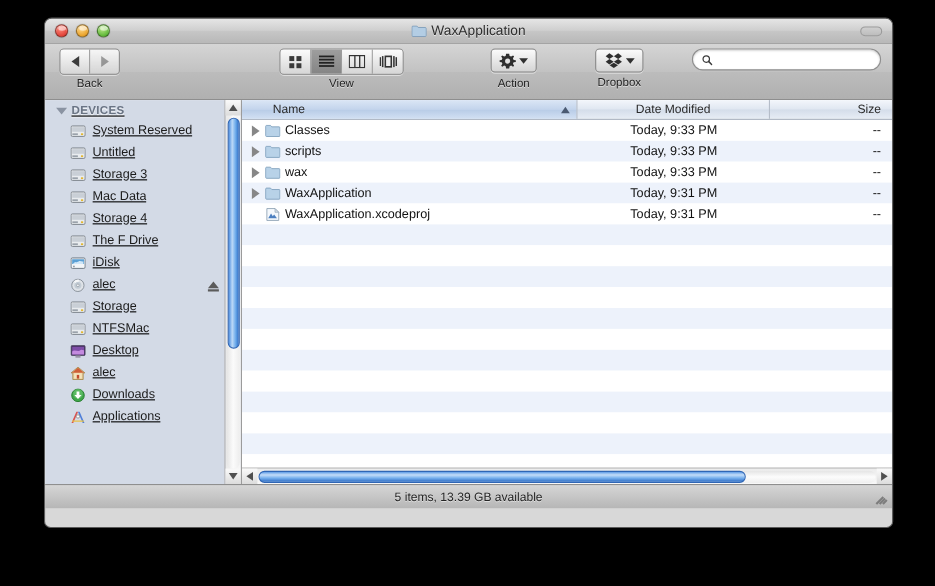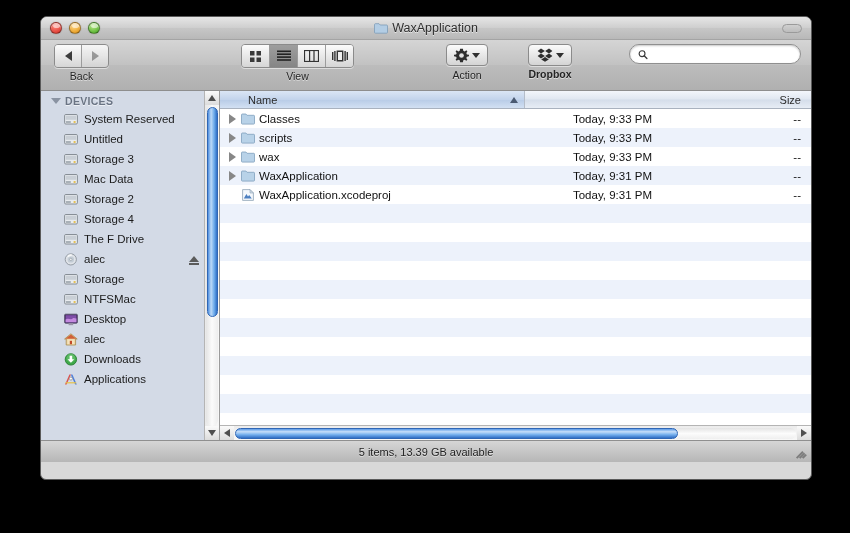--- a/index.html
+++ b/index.html
@@ -195,20 +195,21 @@
     background: #ffffff;
     position: relative;
   }
 
   #sidebar {
     width: 178px;
     background: #d3dae6;
     overflow: hidden;
     position: relative;
     flex: none;
+    text-decoration: underline;
   }
   .sb-section {
     font-size: 10.5px;
     font-weight: bold;
     color: #6a7484;
     letter-spacing: 0.3px;
     padding: 4px 0 2px 10px;
     display: flex;
     align-items: center;
     gap: 4px;
@@ -444,21 +445,21 @@
         <div>
             <span class="arrow-l"></span>
           </div>
         <div class="disabled">
             <span class="arrow-r"></span>
           </div>
       </div>
       <div class="tb-label">Back</div>
     </div>
 
-    <div class="tb-group" style="left:200px;">
+    <div class="tb-group" style="left:213px;">
       <div class="seg view-seg">
         <div>
           <svg width="13" height="13" viewBox="0 0 13 13">
             <rect x="1" y="1" width="4.5" height="4.5" fill="#3a3a3a"></rect>
             <rect x="7.5" y="1" width="4.5" height="4.5" fill="#3a3a3a"></rect>
             <rect x="1" y="7.5" width="4.5" height="4.5" fill="#3a3a3a"></rect>
             <rect x="7.5" y="7.5" width="4.5" height="4.5" fill="#3a3a3a"></rect>
           </svg>
         </div>
         <div class="selected">
@@ -495,21 +496,21 @@
       <div class="btn" style="width:42px;">
         <svg width="15" height="15" viewBox="0 0 16 16">
           <path d="M8 0.8 L9.5 0.8 L9.9 3 L11.4 3.7 L13.2 2.5 L14.3 3.6 L13.1 5.4 L13.8 6.9 L16 7.3 L16 8.8 L13.8 9.2 L13.1 10.7 L14.3 12.5 L13.2 13.6 L11.4 12.4 L9.9 13.1 L9.5 15.3 L8 15.3 L6.5 15.3 L6.1 13.1 L4.6 12.4 L2.8 13.6 L1.7 12.5 L2.9 10.7 L2.2 9.2 L0 8.8 L0 7.3 L2.2 6.9 L2.9 5.4 L1.7 3.6 L2.8 2.5 L4.6 3.7 L6.1 3 L6.5 0.8 Z" fill="#2e2e2e"></path>
           <circle cx="8" cy="8" r="2.5" fill="#e0e0e0"></circle>
         </svg>
         <span class="caret"></span>
       </div>
       <div class="tb-label">Action</div>
     </div>
 
-    <div class="tb-group" style="left:487px;font-weight:bold;">
+    <div class="tb-group" style="left:500px;">
       <div class="btn" style="width:44px;">
         <svg width="16" height="14" viewBox="0 0 16 14">
           <path d="M4 0.5 L0.6 3.1 L4 5.6 L7.9 3.1 Z" fill="#2e2e2e"></path>
           <path d="M12 0.5 L15.4 3.1 L12 5.6 L8.1 3.1 Z" fill="#2e2e2e"></path>
           <path d="M0.6 8.1 L4 5.6 L7.9 8.1 L4 10.6 Z" fill="#2e2e2e"></path>
           <path d="M15.4 8.1 L12 5.6 L8.1 8.1 L12 10.6 Z" fill="#2e2e2e"></path>
           <path d="M4.2 11.4 L8 9 L11.8 11.4 L8 13.8 Z" fill="#2e2e2e"></path>
         </svg>
         <span class="caret"></span>
       </div>
@@ -581,43 +582,43 @@
           </div>
           <div class="sb-item">
             <span class="ico">
               <svg width="14" height="13" viewBox="0 0 14 13">
                 <rect x="0.6" y="1.5" width="12.8" height="9.5" rx="1.2" fill="#e9ecef" stroke="#7d848c" stroke-width="0.9"></rect>
                 <rect x="1.6" y="2.6" width="10.8" height="4.2" fill="#c9cfd6"></rect>
                 <rect x="1.8" y="8.2" width="5" height="1.6" fill="#9aa2ab"></rect>
                 <rect x="9.6" y="8.2" width="2" height="1.6" fill="#e4b731"></rect>
               </svg>
             </span>
-            <span class="sb-name">Storage 2</span>
+            <span class="sb-name">Storage 4</span>
           </div>
           <div class="sb-item">
             <span class="ico">
               <svg width="14" height="13" viewBox="0 0 14 13">
                 <rect x="0.6" y="1.5" width="12.8" height="9.5" rx="1.2" fill="#e9ecef" stroke="#7d848c" stroke-width="0.9"></rect>
                 <rect x="1.6" y="2.6" width="10.8" height="4.2" fill="#c9cfd6"></rect>
                 <rect x="1.8" y="8.2" width="5" height="1.6" fill="#9aa2ab"></rect>
                 <rect x="9.6" y="8.2" width="2" height="1.6" fill="#e4b731"></rect>
               </svg>
             </span>
-            <span class="sb-name">Storage 4</span>
-          </div>
-          <div class="sb-item">
-            <span class="ico">
-              <svg width="14" height="13" viewBox="0 0 14 13">
-                <rect x="0.6" y="1.5" width="12.8" height="9.5" rx="1.2" fill="#e9ecef" stroke="#7d848c" stroke-width="0.9"></rect>
-                <rect x="1.6" y="2.6" width="10.8" height="4.2" fill="#c9cfd6"></rect>
-                <rect x="1.8" y="8.2" width="5" height="1.6" fill="#9aa2ab"></rect>
-                <rect x="9.6" y="8.2" width="2" height="1.6" fill="#e4b731"></rect>
-              </svg>
-            </span>
             <span class="sb-name">The F Drive</span>
+          </div>
+          <div class="sb-item">
+            <span class="ico">
+              <svg width="14" height="13" viewBox="0 0 14 13">
+                <rect x="0.6" y="1.5" width="12.8" height="9.5" rx="1.2" fill="#f2f5f8" stroke="#6f7a86" stroke-width="0.9"></rect>
+                <path d="M1.6 2.6 H12.4 V7 H1.6 Z" fill="#5a9fd4"></path>
+                <path d="M2.4 6.9 C4 4.6 6 6 7.4 4.8 C9 3.6 10.6 5.4 11.8 4.6 L11.8 7 L2.4 7 Z" fill="#cfe6f7"></path>
+                <circle cx="3.2" cy="9.2" r="0.8" fill="#8d959e"></circle>
+              </svg>
+            </span>
+            <span class="sb-name">iDisk</span>
           </div>
           <div class="sb-item">
             <span class="ico">
               <svg width="14" height="13" viewBox="0 0 14 13">
                 <circle cx="6.8" cy="6.4" r="5.6" fill="#dfe3e8" stroke="#8b939c" stroke-width="0.9"></circle>
                 <circle cx="6.8" cy="6.4" r="3.2" fill="#c3ccd5"></circle>
                 <circle cx="6.8" cy="6.4" r="1.2" fill="#f4f6f8" stroke="#8b939c" stroke-width="0.6"></circle>
                 <path d="M3.2 3 A5 5 0 0 1 8 1.2 L7.4 3.4 A3 3 0 0 0 4.4 4.4 Z" fill="#ffffff" opacity="0.7"></path>
               </svg>
             </span>
@@ -701,20 +702,23 @@
             <span class="tri-dn"></span>
           </div>
       </div>
     </div>
 
     <div id="list-pane">
       <div id="col-header">
           <div class="col-h sorted" style="width: 305px; padding-left: 28px;">
             <span>Name</span>
             <span class="sort-tri"></span>
+          </div>
+          <div class="col-h" style="width: 175px; justify-content: center;">
+            <span>Date Modified</span>
           </div>
           <div class="col-h" style="width: 113px; flex: 1 1 0%; border-right: none; justify-content: flex-end; padding-right: 10px;">
             <span>Size</span>
           </div>
         </div>
       <div id="rows">
           <div class="row odd">
             <div class="cell-name" style="width: 305px;">
               <span class="twisty has"></span>
               <span style="display: flex;">

